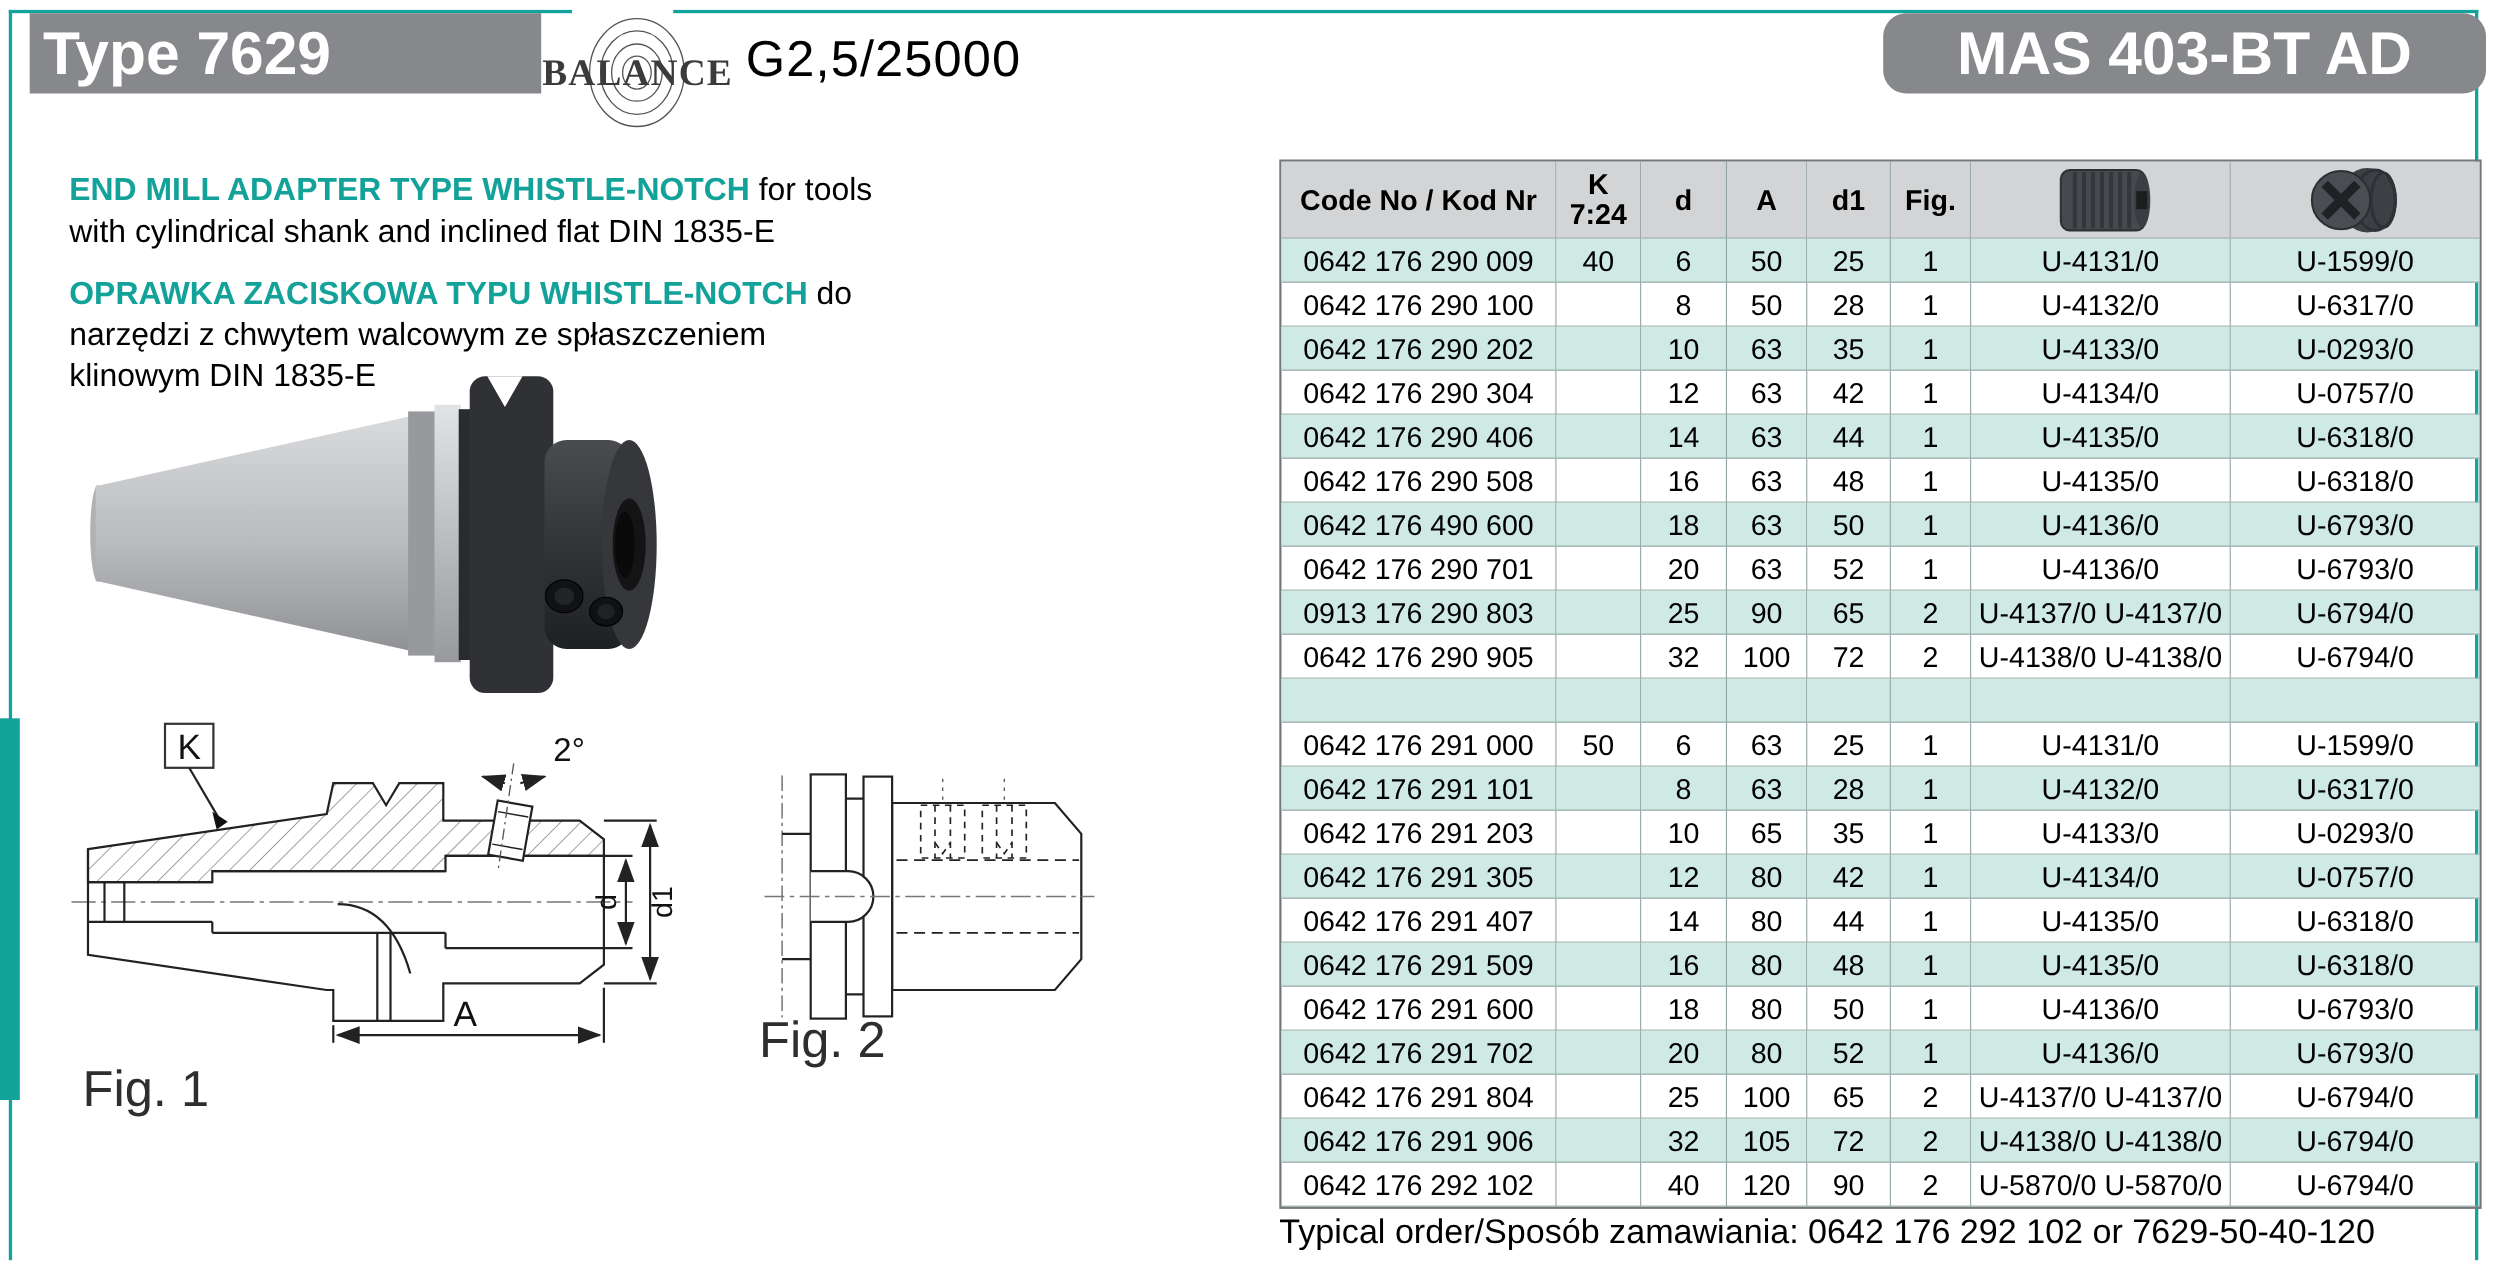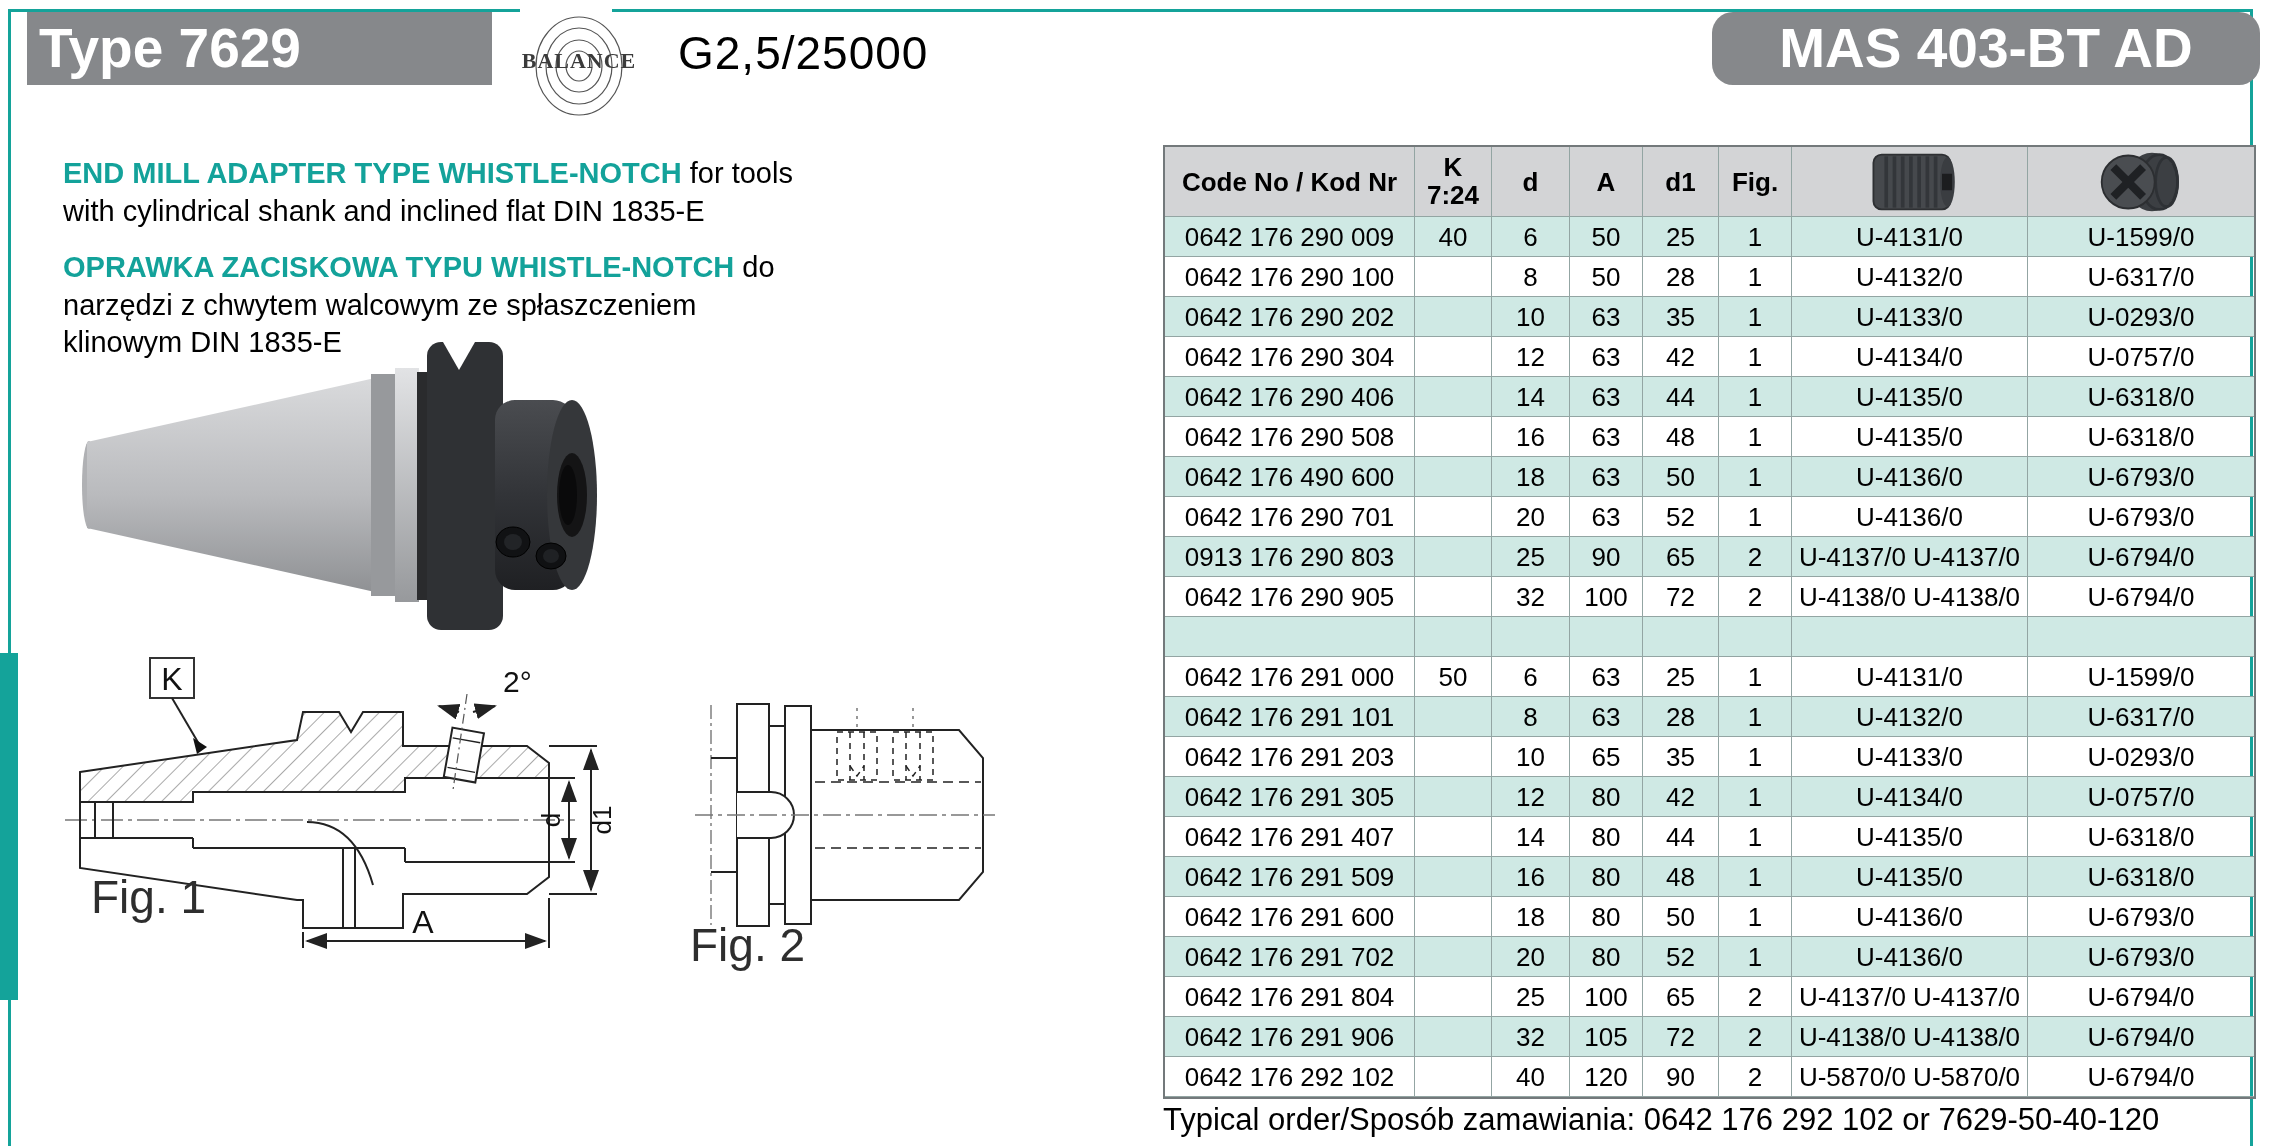--- a/index.html
+++ b/index.html
@@ -11,21 +11,21 @@
   .accent-bar{position:absolute;left:0;top:653px;width:18px;height:347px;background:#14a39a;}
   
   .gray-box{position:absolute;top:12px;height:73px;background:#86888b;color:#fff;
             font-weight:bold;font-size:55px;line-height:73px;white-space:nowrap;}
   #type-box{left:27px;width:453px;padding-left:12px;}
   #mas-box{left:1712px;width:548px;text-align:center;border-radius:21px;}
   
   #balance{left:493px;top:12px;width:172px;height:112px;}
   #balance .circles{position:absolute;left:0;top:0;}
   #balance .word{position:absolute;left:0;top:36px;width:100%;text-align:center;
-                 font-family:"Liberation Serif",serif;font-weight:bold;font-size:22px;
+                 font-family:"Liberation Serif",serif;font-weight:bold;font-size:34px;
                  letter-spacing:1px;color:#3b3b3b;}
   #balance-spec{left:678px;top:26px;font-size:46px;letter-spacing:1px;}
   
   .desc{position:absolute;left:63px;width:760px;font-size:29px;line-height:1.3;}
   .desc .hl{color:#13a29a;font-weight:bold;}
   #desc-en{top:126px;}
   #desc-pl{top:220px;}
   
   .fig-caption{position:absolute;font-size:46px;color:#2e2e2e;}
   
@@ -153,21 +153,21 @@
 
     <line x1="494" y1="96" x2="542" y2="96" class="ln"></line>
     <line x1="494" y1="244" x2="542" y2="244" class="ln"></line>
     <line x1="536" y1="100" x2="536" y2="240" class="ln" marker-start="url(#arr)" marker-end="url(#arr)"></line>
     <line x1="494" y1="128" x2="520" y2="128" class="ln"></line>
     <line x1="494" y1="212" x2="520" y2="212" class="ln"></line>
     <line x1="514" y1="132" x2="514" y2="208" class="ln" marker-start="url(#arr)" marker-end="url(#arr)"></line>
     <text x="505" y="170" font-size="26" text-anchor="middle" transform="rotate(-90 505 170)">d</text>
     <text x="556" y="170" font-size="26" text-anchor="middle" transform="rotate(-90 556 170)">d1</text>
   </svg>
-  <div class="fig-caption" style="left:75px;top:870px;margin-left:16px;">Fig. 1</div>
+  <div class="fig-caption" style="left:75px;top:962px;">Fig. 1</div>
 
   <svg class="abs" style="left:675px;top:670px;" width="430" height="290" viewBox="0 0 430 290">
     <line x1="36" y1="35" x2="36" y2="255" stroke="#777" stroke-width="1.4" stroke-dasharray="14 4 3 4"></line>
     <path class="ln" d="M36,88 L62,88 M36,202 L62,202"></path>
     <rect x="62" y="34" width="32" height="222" class="ln"></rect>
     <path class="ln" d="M94,56 L110,56 M94,234 L110,234"></path>
     <rect x="110" y="36" width="26" height="218" class="ln"></rect>
     <path class="ln" d="M136,60 L284,60 L308,88 L308,202 L284,230 L136,230 Z"></path>
     <path d="M62,122 L96,122 A23,23 0 0 1 96,168 L62,168" fill="#fff" stroke="#222" stroke-width="2"></path>
     <line x1="140" y1="112" x2="306" y2="112" stroke="#222" stroke-width="1.6" stroke-dasharray="10 6"></line>

